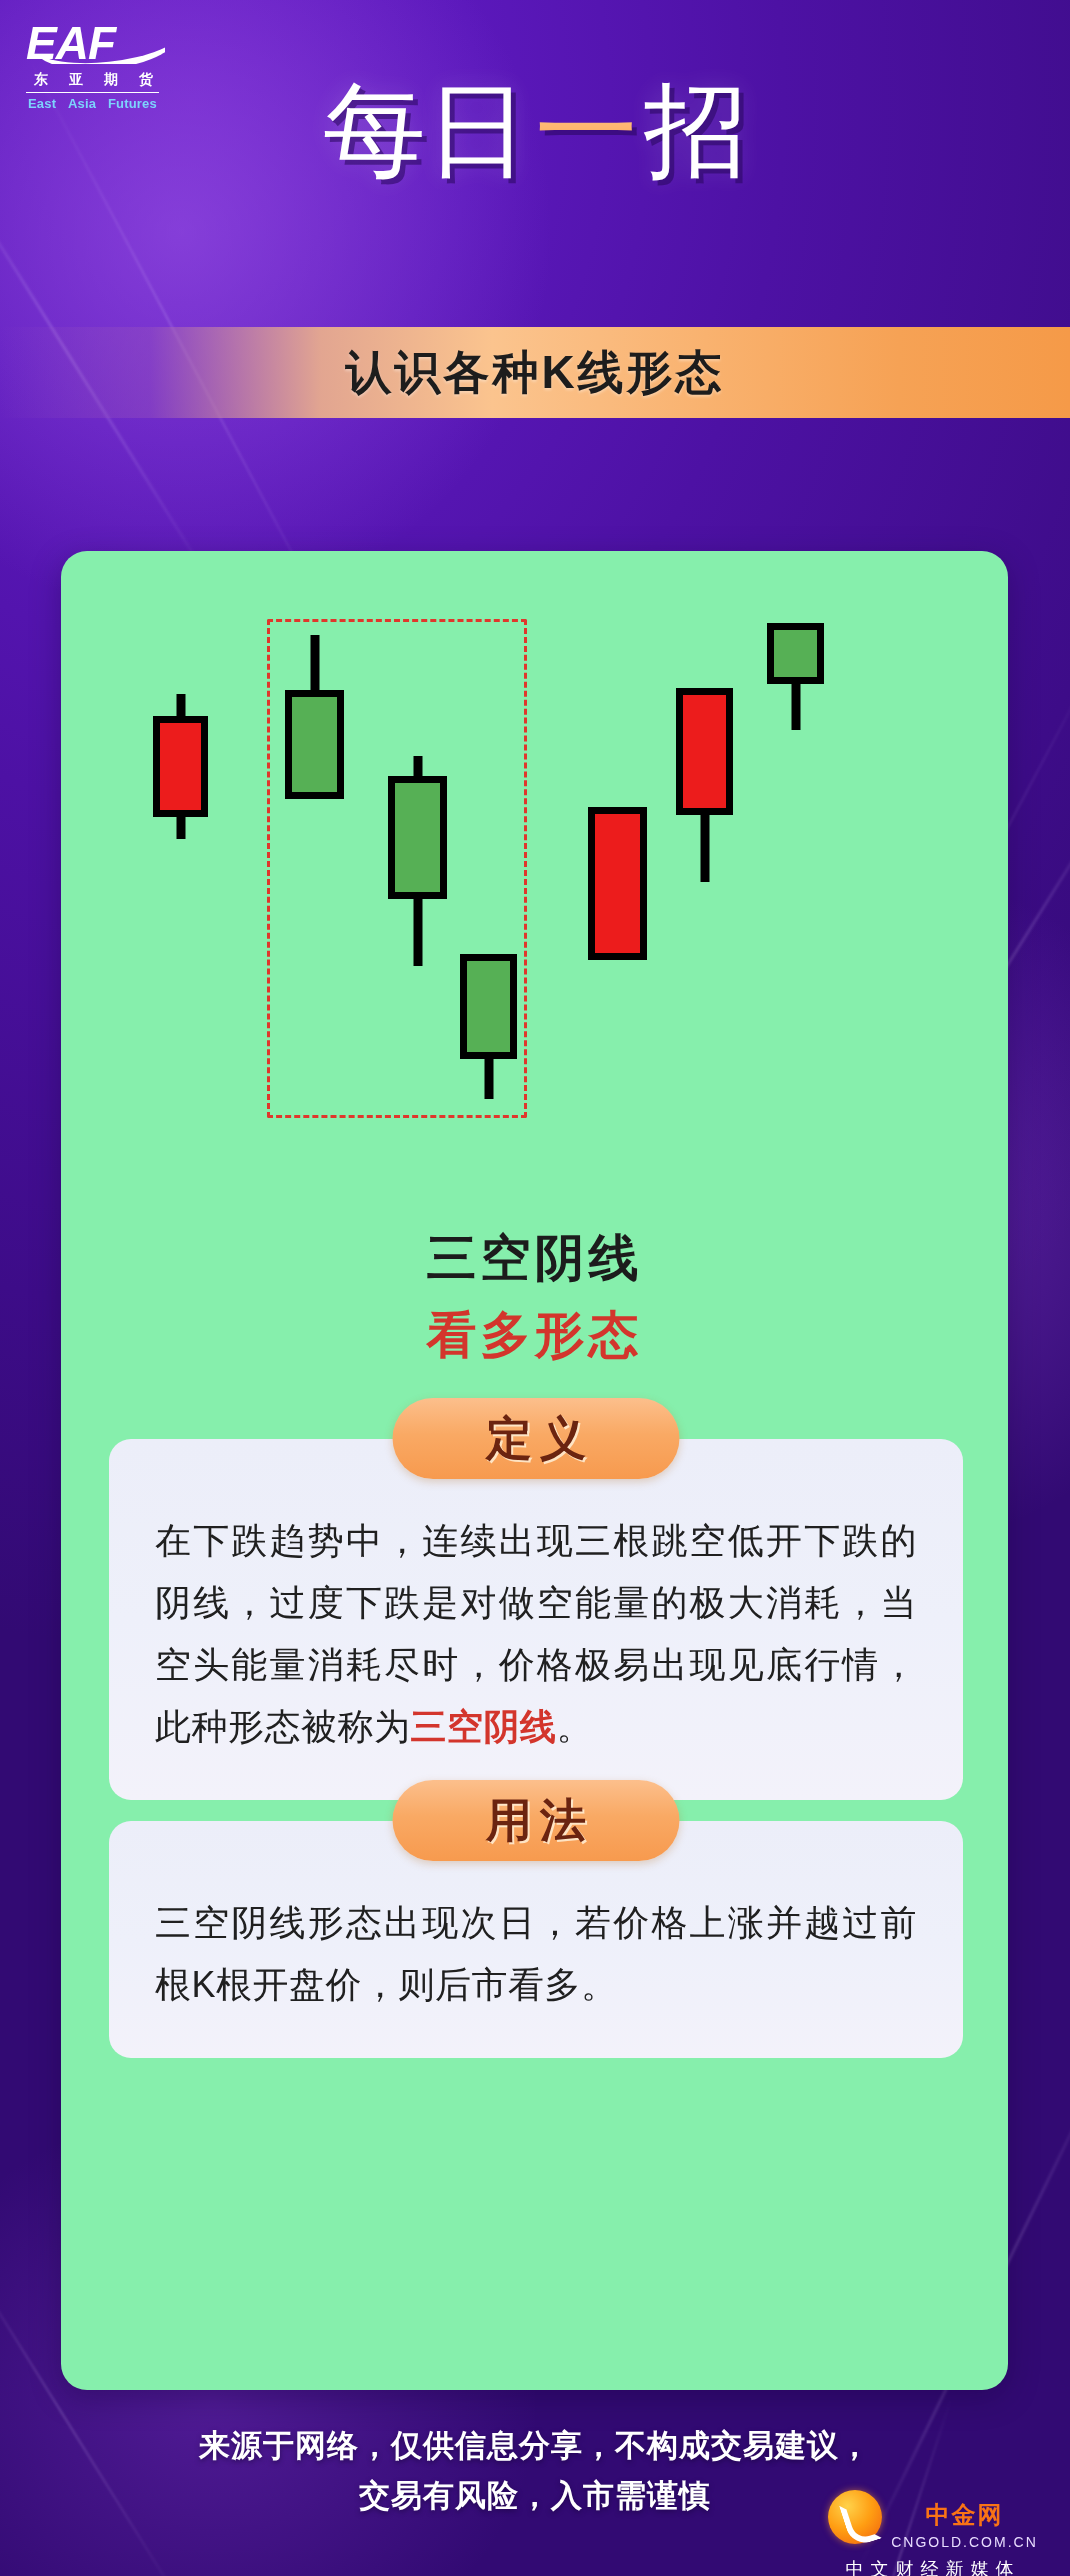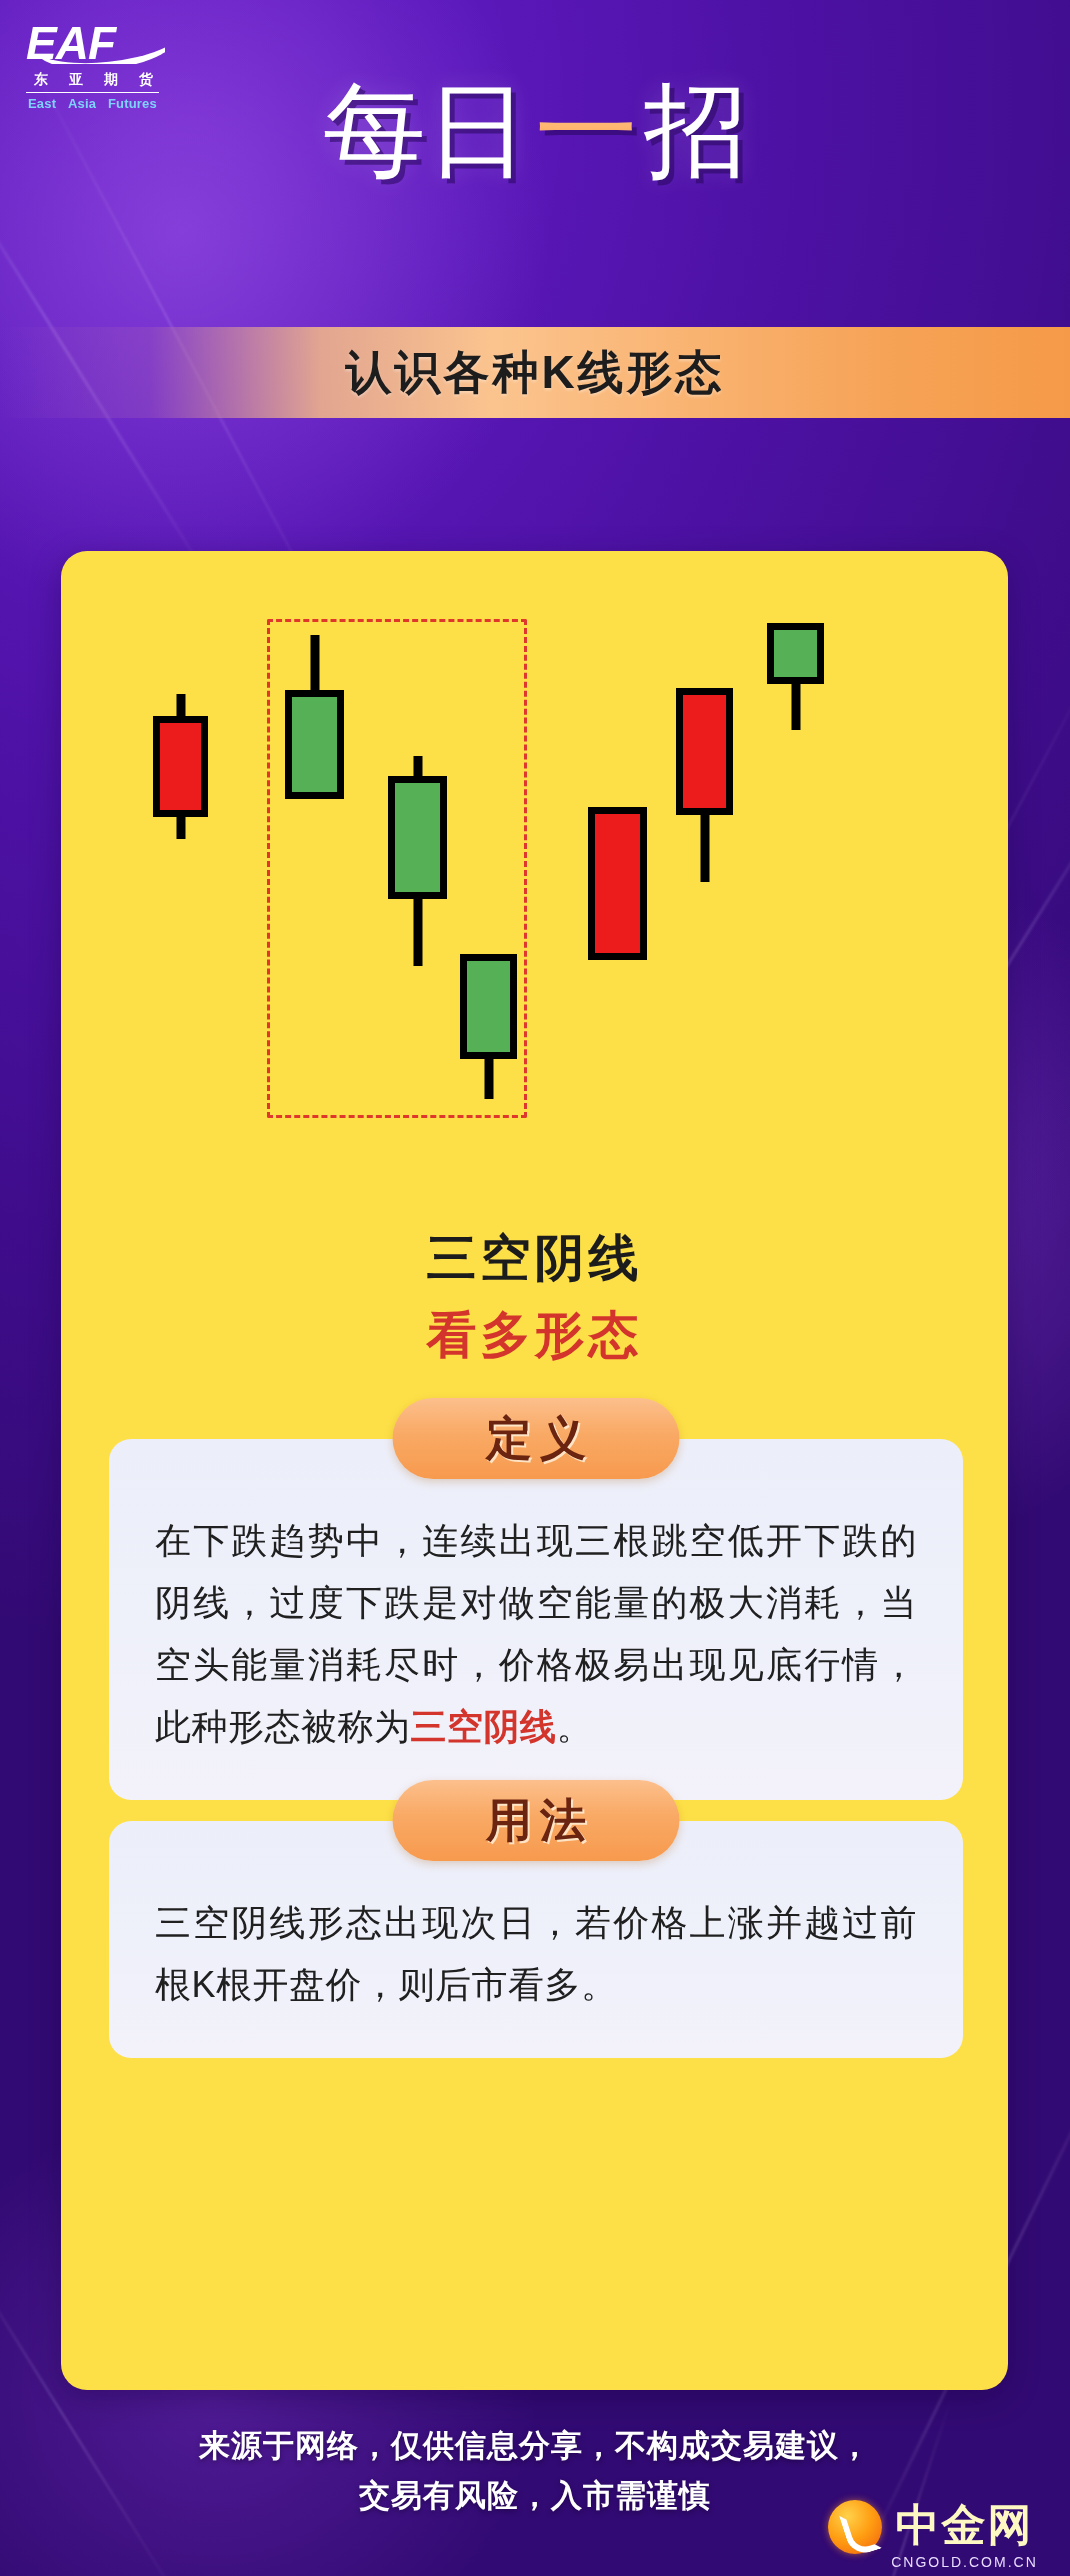--- a/index.html
+++ b/index.html
@@ -109,21 +109,21 @@
   }
   #subbanner .sub-text{
     font-size:46px; font-weight:bold; color:#1d1d1d;
     letter-spacing:3px;
     text-shadow:0 2px 3px rgba(255,255,255,.35);
   }
 
   
   #card{
     position:absolute; left:61px; top:551px; width:947px; height:1839px;
-    background:#fde047; border-radius:26px;
+    background:#86efac; border-radius:26px;
     box-shadow:0 8px 30px rgba(24,4,60,.35);
   }
 
   
   #chart{ position:absolute; left:40px; top:50px; width:868px; height:585px; }
   .dashbox{
     position:absolute; border:3px dashed #e0372c; border-radius:2px;
   }
   .candle{ position:absolute; }
   .wick{
@@ -194,21 +194,21 @@
     background:radial-gradient(circle at 36% 30%, #ffd24a 0%, #ff9d12 48%, #ef5c0e 100%);
     position:relative; flex:none;
     box-shadow:0 0 7px rgba(255,150,40,.55);
   }
   .cg-coin::after{
     content:""; position:absolute; left:17px; top:10px;
     width:19px; height:32px;
     border:6px solid #fff; border-top-color:transparent; border-right-color:transparent;
     border-radius:0 0 0 20px; transform:rotate(-18deg);
   }
-  .cg-name{ font-size:44px; font-weight:bold; color:#fef9c3; letter-spacing:2px; line-height:1;margin-top:20px; }
+  .cg-name{ font-size:24px; font-weight:bold; color:#f97316; letter-spacing:2px; line-height:1;margin-top:20px; }
   .cg-url{ font-size:14px; color:#e8dcff; letter-spacing:2px; margin-top:7px; }
   .cg-slogan{ font-size:18px; color:#fff; letter-spacing:7px; margin-top:7px; }
 </style>
 </head>
 <body>
 
 <div id="bg">
   <div class="bg-base"></div>
   <div class="bg-glow-a"></div>
   <div class="bg-glow-b"></div>

